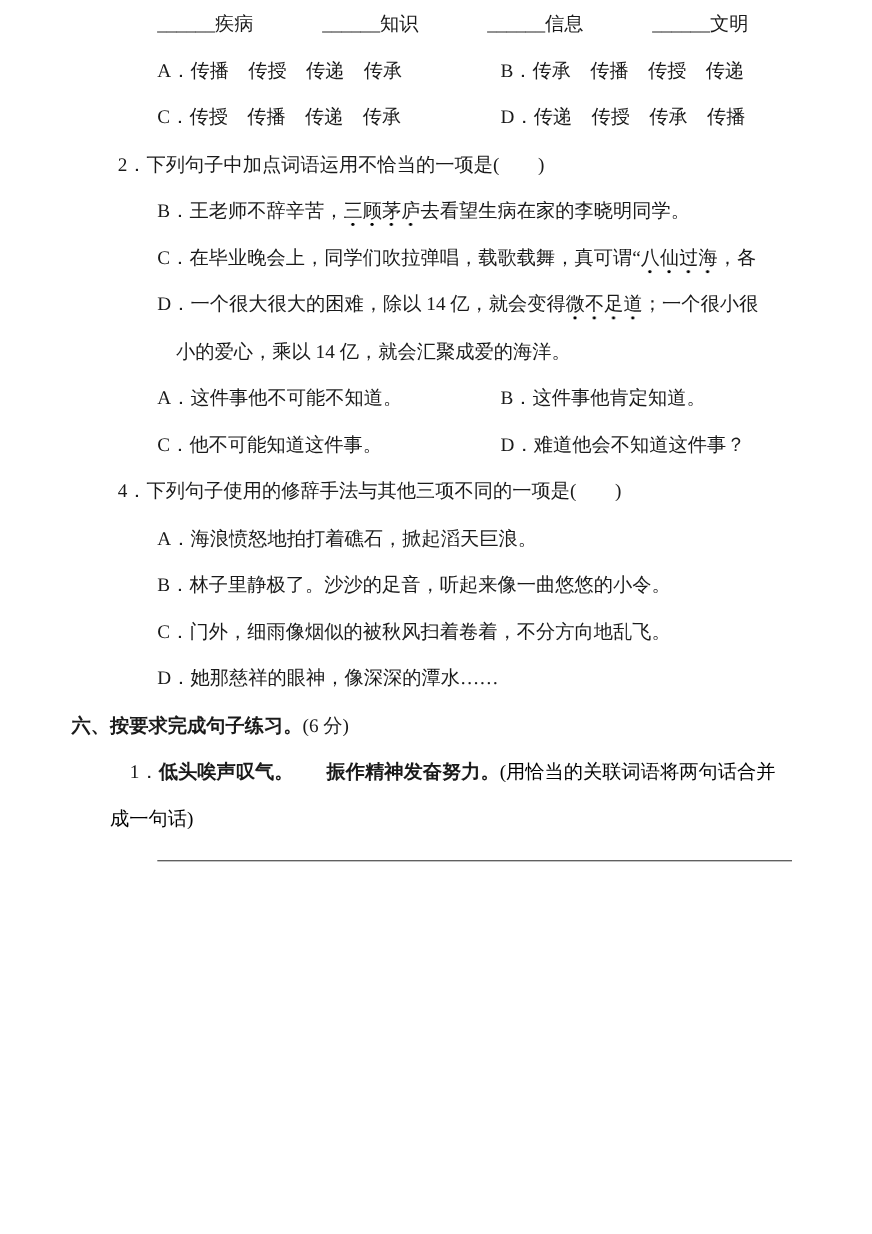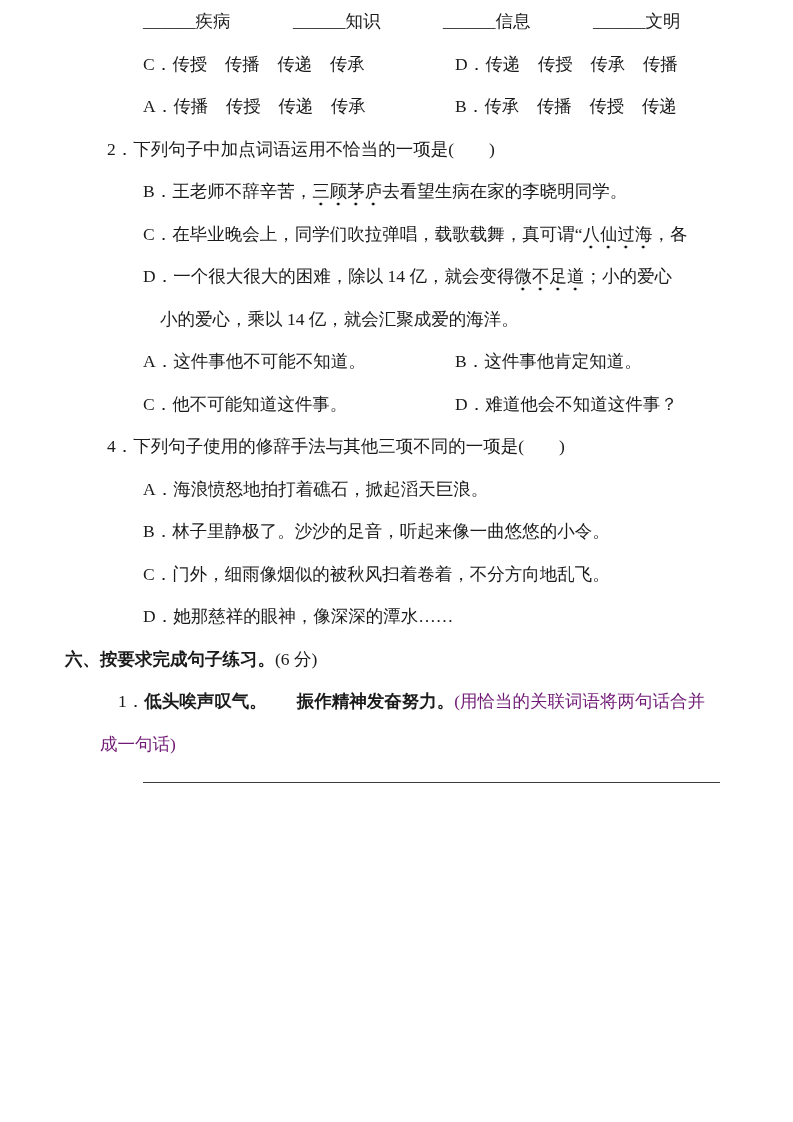--- a/index.html
+++ b/index.html
@@ -26,52 +26,52 @@
   .dots{
     background-image:radial-gradient(circle,#000 1.2px,transparent 1.7px);
     background-size:1em 6px;
     background-position:0 100%;
     background-repeat:repeat-x;
     padding-bottom:6px;
   }
   
   .hei{font-family:"Liberation Sans","DejaVu Sans",sans-serif;font-weight:700;}
   
-  .note{font-weight:400;color:#701a75;}
+  .note{font-weight:400;color:#000000;}
   .gap{display:inline-block;width:30px;}
   .answer-line{
     margin-left:143px;margin-top:17px;
     width:577px;height:0;
     border-bottom:1.6px solid #3a3a3a;
   }
 </style>
 </head>
 <body>
 
 <div class="doc">
 
   <div class="line indent-opt">
     <span class="blank-item">______疾病</span><span class="blank-item">______知识</span><span class="blank-item">______信息</span><span class="blank-item">______文明</span>
   </div>
   <div class="line indent-opt">
-    <span class="opt-left">C．传授　传播　传递　传承</span><span>D．传递　传授　传承　传播</span>
+    <span class="opt-left">A．传播　传授　传递　传承</span><span>B．传承　传播　传授　传递</span>
   </div>
   <div class="line indent-opt">
-    <span class="opt-left">A．传播　传授　传递　传承</span><span>B．传承　传播　传授　传递</span>
+    <span class="opt-left">C．传授　传播　传递　传承</span><span>D．传递　传授　传承　传播</span>
   </div>
 
   <div class="line indent-q">2．下列句子中加点词语运用不恰当的一项是(　　)</div>
   <div class="line indent-opt">
     <span>B．王老师不辞辛苦，</span><span class="dots">三顾茅庐</span><span>去看望生病在家的李晓明同学。</span>
   </div>
   <div class="line indent-opt">
     <span>C．在毕业晚会上，同学们吹拉弹唱，载歌载舞，真可谓“</span><span class="dots">八仙过海</span><span>，各</span>
   </div>
   <div class="line indent-opt">
-    <span>D．一个很大很大的困难，除以 14 亿，就会变得</span><span class="dots">微不足道</span><span>；小的爱心</span>
+    <span>D．一个很大很大的困难，除以 14 亿，就会变得</span><span class="dots">微不足道</span><span>；一个很小很</span>
   </div>
   <div class="line indent-cont">小的爱心，乘以 14 亿，就会汇聚成爱的海洋。</div>
 
   <div class="line indent-opt">
     <span class="opt-left">A．这件事他不可能不知道。</span><span>B．这件事他肯定知道。</span>
   </div>
   <div class="line indent-opt">
     <span class="opt-left">C．他不可能知道这件事。</span><span>D．难道他会不知道这件事？</span>
   </div>
 

